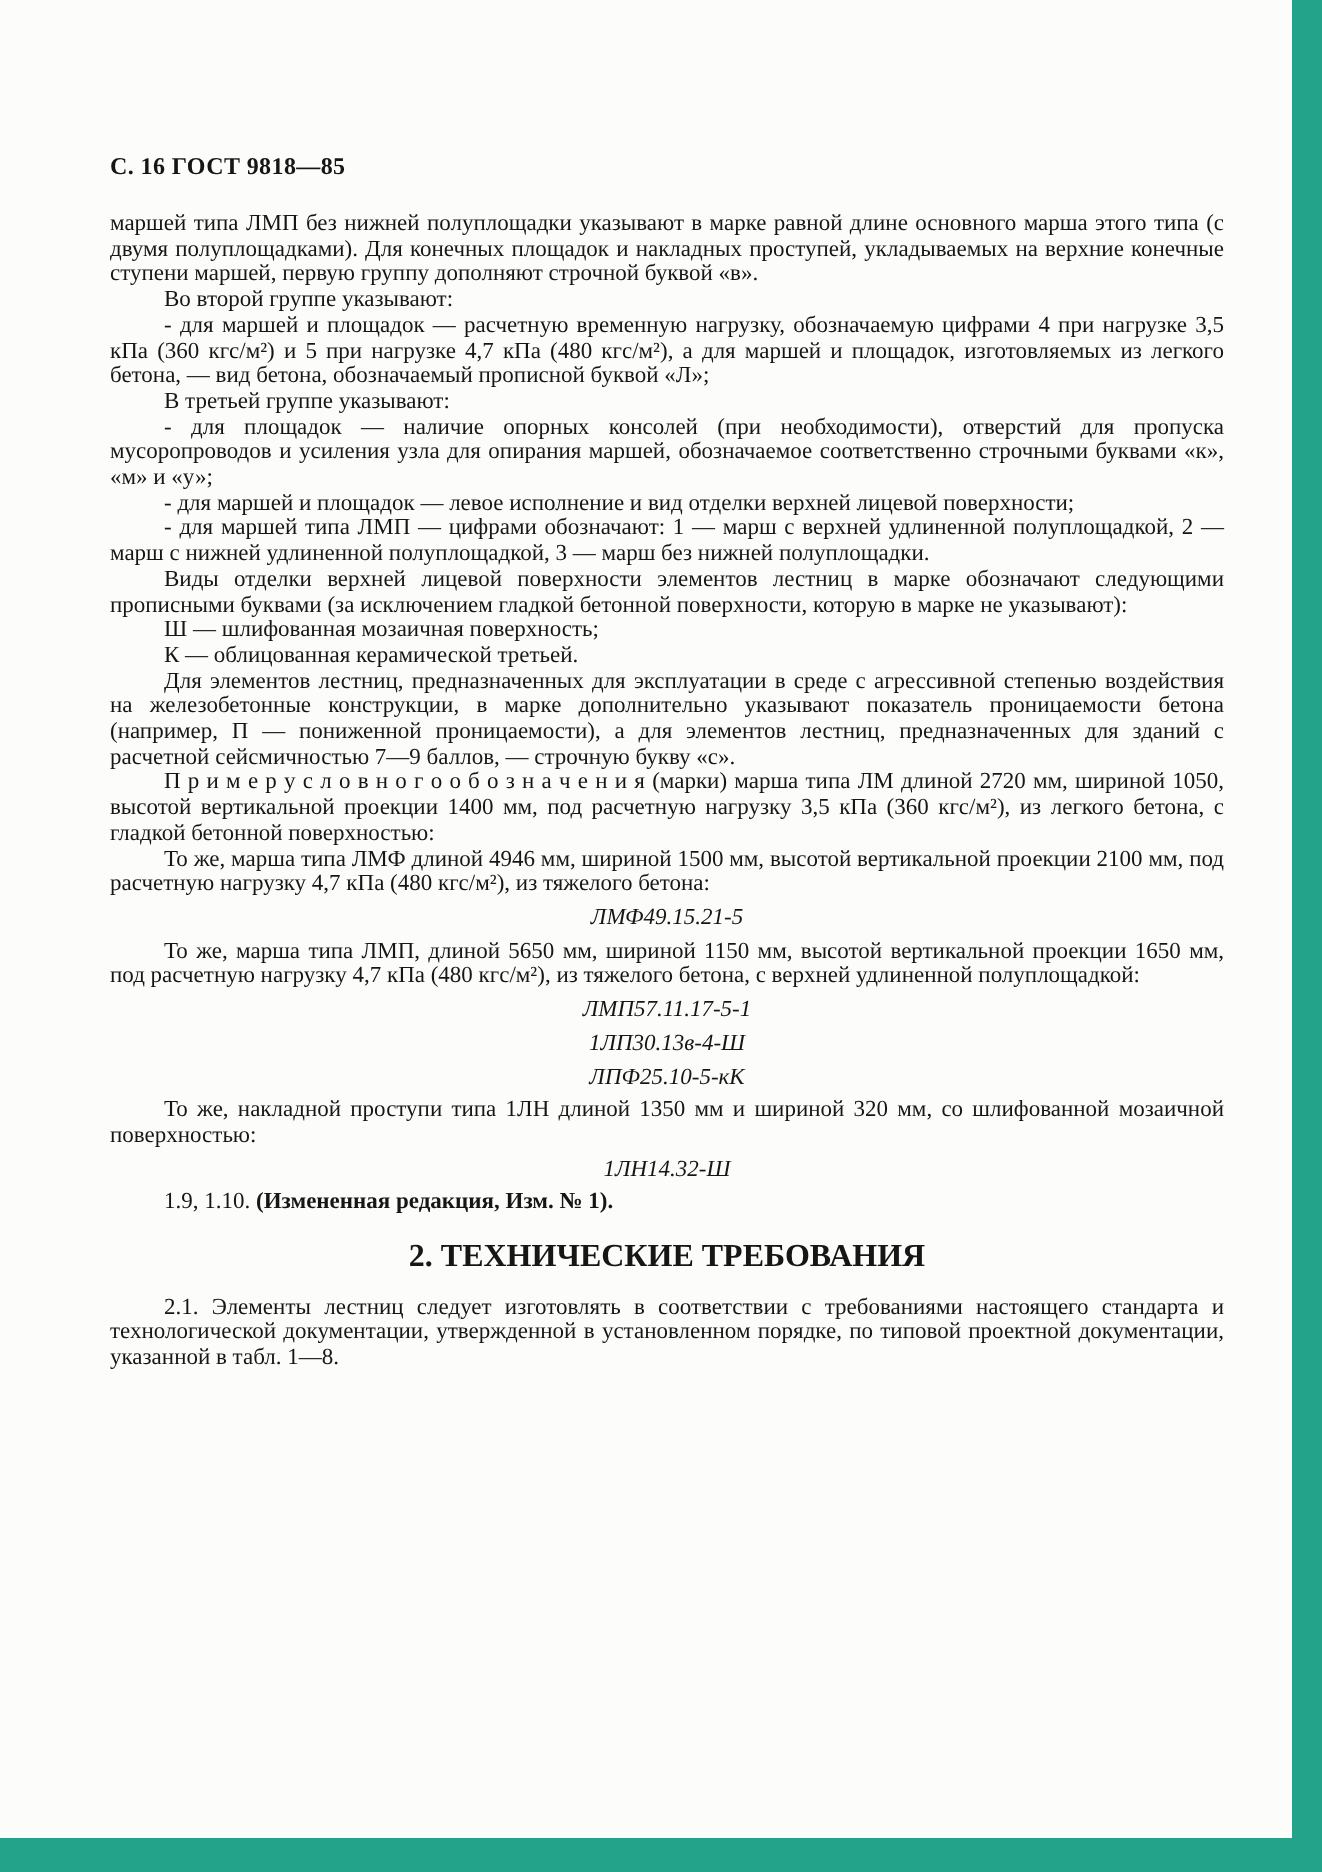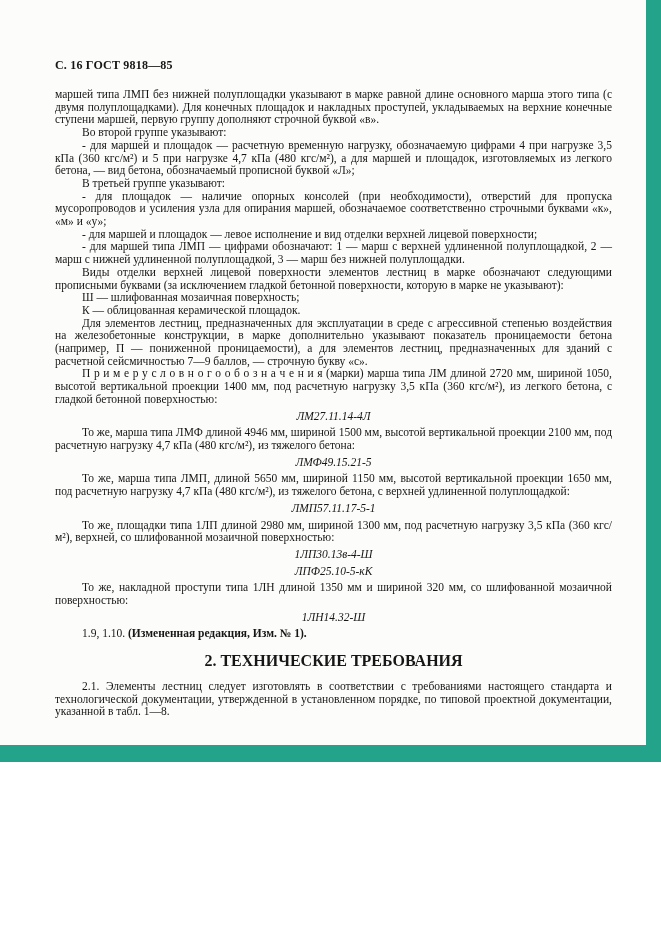--- a/index.html
+++ b/index.html
@@ -4,25 +4,25 @@
 <style>
   html, body { margin: 0; padding: 0; }
   body {
     width: 661px; height: 936px;
     background: #ffffff;
     font-family: "Liberation Serif", "DejaVu Serif", serif;
     color: #161616;
   }
   .page {
     position: relative;
-    width: 661px; height: 762px;
+    width: 661px; height: 936px;
     box-sizing: border-box;
     background: #fcfcfa;
     overflow: hidden;
-    padding: 58px 49px 0 55px;
+    padding: 76px 49px 0 55px;
   }
   .page-header {
     font-weight: bold;
     font-size: 12px;
     margin-bottom: 15px;
     letter-spacing: 0.2px;
   }
   .doc-body { font-size: 11.5px; line-height: 12.7px; }
   .block { margin: 0; }
   .para, .mixed { text-align: justify; text-indent: 27px; }
@@ -59,29 +59,27 @@
   <div class="doc-body">
       <div class="block para-cont">маршей типа ЛМП без нижней полуплощадки указывают в марке равной длине основного марша этого типа (с двумя полуплощадками). Для конечных площадок и накладных проступей, укладываемых на верхние конечные ступени маршей, первую группу дополняют строчной буквой «в».</div>
       <div class="block para">Во второй группе указывают:</div>
       <div class="block para">- для маршей и площадок — расчетную временную нагрузку, обозначаемую цифрами 4 при нагрузке 3,5 кПа (360 кгс/м²) и 5 при нагрузке 4,7 кПа (480 кгс/м²), а для маршей и площадок, изготовляемых из легкого бетона, — вид бетона, обозначаемый прописной буквой «Л»;</div>
       <div class="block para">В третьей группе указывают:</div>
       <div class="block para">- для площадок — наличие опорных консолей (при необходимости), отверстий для пропуска мусоропроводов и усиления узла для опирания маршей, обозначаемое соответственно строчными буквами «к», «м» и «у»;</div>
       <div class="block para">- для маршей и площадок — левое исполнение и вид отделки верхней лицевой поверхности;</div>
       <div class="block para">- для маршей типа ЛМП — цифрами обозначают: 1 — марш с верхней удлиненной полуплощадкой, 2 — марш с нижней удлиненной полуплощадкой, 3 — марш без нижней полуплощадки.</div>
       <div class="block para">Виды отделки верхней лицевой поверхности элементов лестниц в марке обозначают следующими прописными буквами (за исключением гладкой бетонной поверхности, которую в марке не указывают):</div>
       <div class="block para">Ш — шлифованная мозаичная поверхность;</div>
-      <div class="block para">К — облицованная керамической площадок.</div>
+      <div class="block para">К — облицованная керамической третьей.</div>
       <div class="block para">Для элементов лестниц, предназначенных для эксплуатации в среде с агрессивной степенью воздействия на железобетонные конструкции, в марке дополнительно указывают показатель проницаемости бетона (например, П — пониженной проницаемости), а для элементов лестниц, предназначенных для зданий с расчетной сейсмичностью 7—9 баллов, — строчную букву «с».</div>
       <div class="block para">П р и м е р   у с л о в н о г о   о б о з н а ч е н и я  (марки) марша типа ЛМ длиной 2720 мм, шириной 1050, высотой вертикальной проекции 1400 мм, под расчетную нагрузку 3,5 кПа (360 кгс/м²), из легкого бетона, с гладкой бетонной поверхностью:</div>
-      <div class="block mark">ЛМ27.11.14-4Л</div>
       <div class="block para">То же, марша типа ЛМФ длиной 4946 мм, шириной 1500 мм, высотой вертикальной проекции 2100 мм, под расчетную нагрузку 4,7 кПа (480 кгс/м²), из тяжелого бетона:</div>
       <div class="block mark">ЛМФ49.15.21-5</div>
       <div class="block para">То же, марша типа ЛМП, длиной 5650 мм, шириной 1150 мм, высотой вертикальной проекции 1650 мм, под расчетную нагрузку 4,7 кПа (480 кгс/м²), из тяжелого бетона, с верхней удлиненной полуплощадкой:</div>
       <div class="block mark">ЛМП57.11.17-5-1</div>
-      <div class="block para">То же, площадки типа 1ЛП длиной 2980 мм, шириной 1300 мм, под расчетную нагрузку 3,5 кПа (360 кгс/м²), верхней, со шлифованной мозаичной поверхностью:</div>
       <div class="block mark">1ЛП30.13в-4-Ш</div>
       <div class="block mark">ЛПФ25.10-5-кК</div>
       <div class="block para">То же, накладной проступи типа 1ЛН длиной 1350 мм и шириной 320 мм, со шлифованной мозаичной поверхностью:</div>
       <div class="block mark">1ЛН14.32-Ш</div>
       <div class="block mixed"><span>1.9, 1.10. </span><b>(Измененная редакция, Изм. № 1).</b></div>
       <div class="block heading">2. ТЕХНИЧЕСКИЕ ТРЕБОВАНИЯ</div>
       <div class="block para">2.1. Элементы лестниц следует изготовлять в соответствии с требованиями настоящего стандарта и технологической документации, утвержденной в установленном порядке, по типовой проектной документации, указанной в табл. 1—8.</div>
     </div>
   <div class="edge edge-right" style="background: rgb(36, 163, 139);"></div>
   <div class="edge edge-bottom" style="background: rgb(36, 163, 139);"></div>

